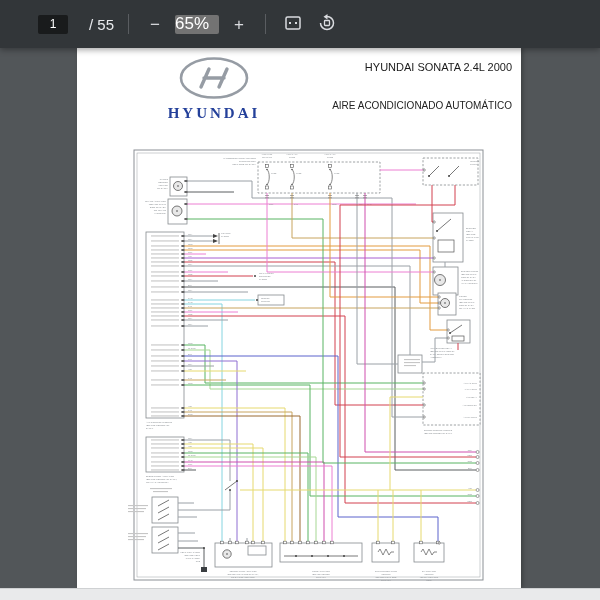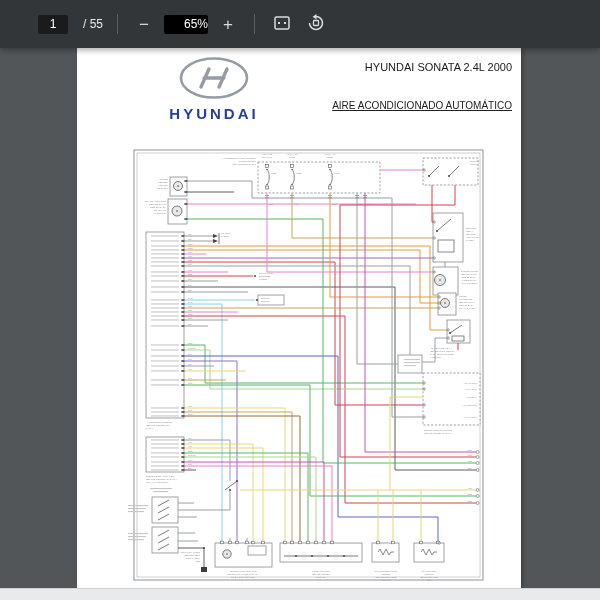--- a/index.html
+++ b/index.html
@@ -2,36 +2,36 @@
 <html><head>
 <meta charset="utf-8">
 <style>
   html,body{margin:0;padding:0;width:600px;height:600px;overflow:hidden;
     font-family:"Liberation Sans",sans-serif;background:#525659;}
   .toolbar{position:absolute;left:0;top:0;width:600px;height:48px;background:#323639;
     display:flex;align-items:center;color:#dfe1e5;z-index:5;
     box-shadow:0 2px 6px rgba(0,0,0,.35);}
   .pagebox{margin-left:38px;width:30px;height:19px;background:#191b1c;border-radius:2px;
     color:#fff;font-size:12px;display:flex;align-items:center;justify-content:center;}
-  .pagetotal{margin-left:15px;font-size:12px;color:#e8eaed;}
+  .pagetotal{margin-left:21px;font-size:15px;color:#e8eaed;}
   .tsep{width:1px;height:20px;background:#5a5d61;margin:0 14px;}
   .tbtn{background:none;border:none;color:#dadce0;font-size:17px;line-height:1;
     width:24px;height:24px;cursor:pointer;display:flex;align-items:center;justify-content:center;padding:0;}
-  .zoombox{width:44px;height:19px;background:#000000;border-radius:2px;color:#fff;
-    font-size:12px;display:flex;align-items:center;justify-content:flex-end;margin:0 8px;}
+  .zoombox{width:44px;height:19px;background:#737373;border-radius:2px;color:#fff;
+    font-size:17px;display:flex;align-items:center;justify-content:flex-start;margin:0 8px;}
   .iconbtn{background:none;border:none;width:26px;height:26px;cursor:pointer;padding:0;
     display:flex;align-items:center;justify-content:center;margin-right:8px;}
   .page{position:absolute;left:77px;top:48px;width:444px;height:540px;background:#ffffff;
     z-index:1;box-shadow:2px 0 4px rgba(0,0,0,.25);}
   .bottomstrip{position:absolute;left:0;top:588px;width:600px;height:12px;background:#e9eaeb;
     border-top:1px solid #cfd1d3;z-index:4;}
   .doc-title{position:absolute;right:9px;top:13px;font-size:11px;font-weight:normal;color:#1b1b1b;}
-  .doc-subtitle{position:absolute;right:9px;top:52px;font-size:10px;color:#222;text-decoration:underline;}
+  .doc-subtitle{position:absolute;right:9px;top:52px;font-size:10px;color:#222;}
   .logo{position:absolute;left:76px;top:8px;width:122px;text-align:center;}
-  .wordmark{font-size:15px;font-weight:bold;color:#24409a;letter-spacing:3px;margin-top:1px;}
+  .wordmark{font-size:15px;font-weight:bold;color:#24409a;letter-spacing:3px;margin-top:1px;font-family:Liberation Serif, serif;}
   #wiring{position:absolute;left:0;top:0;width:600px;height:600px;z-index:3;pointer-events:none;}
 </style>
 </head>
 <body>
 
 <div class="toolbar">
   <div class="pagebox">
     <span>1</span>
   </div>
   <span class="pagetotal">/ 55</span>

